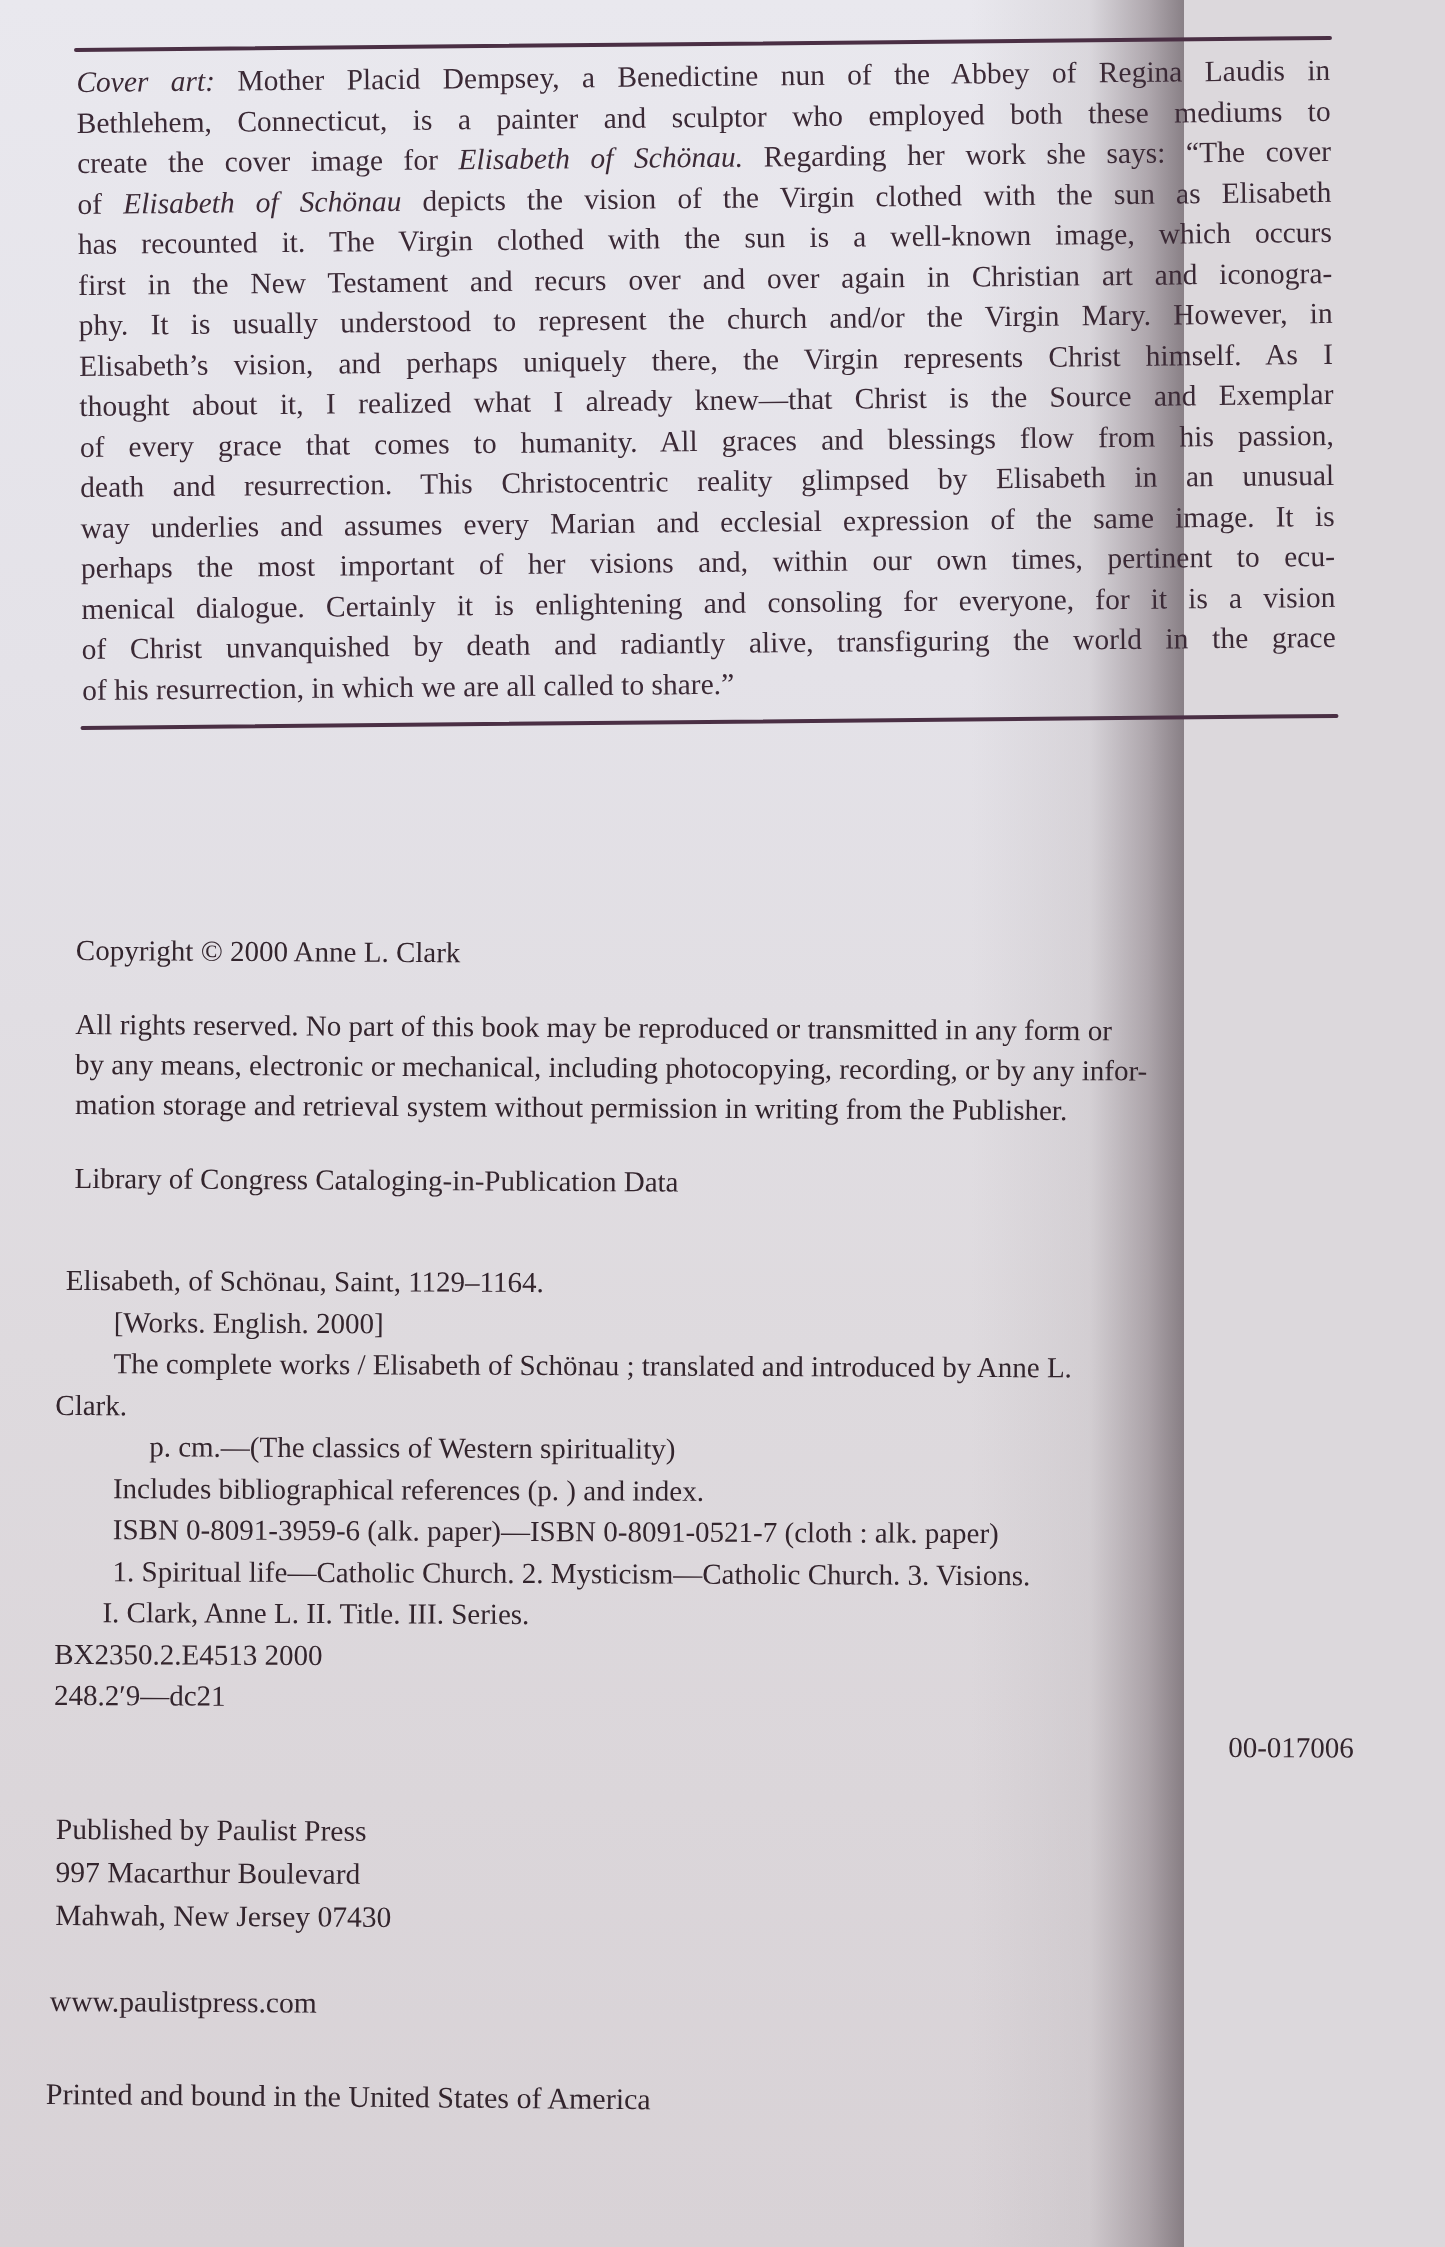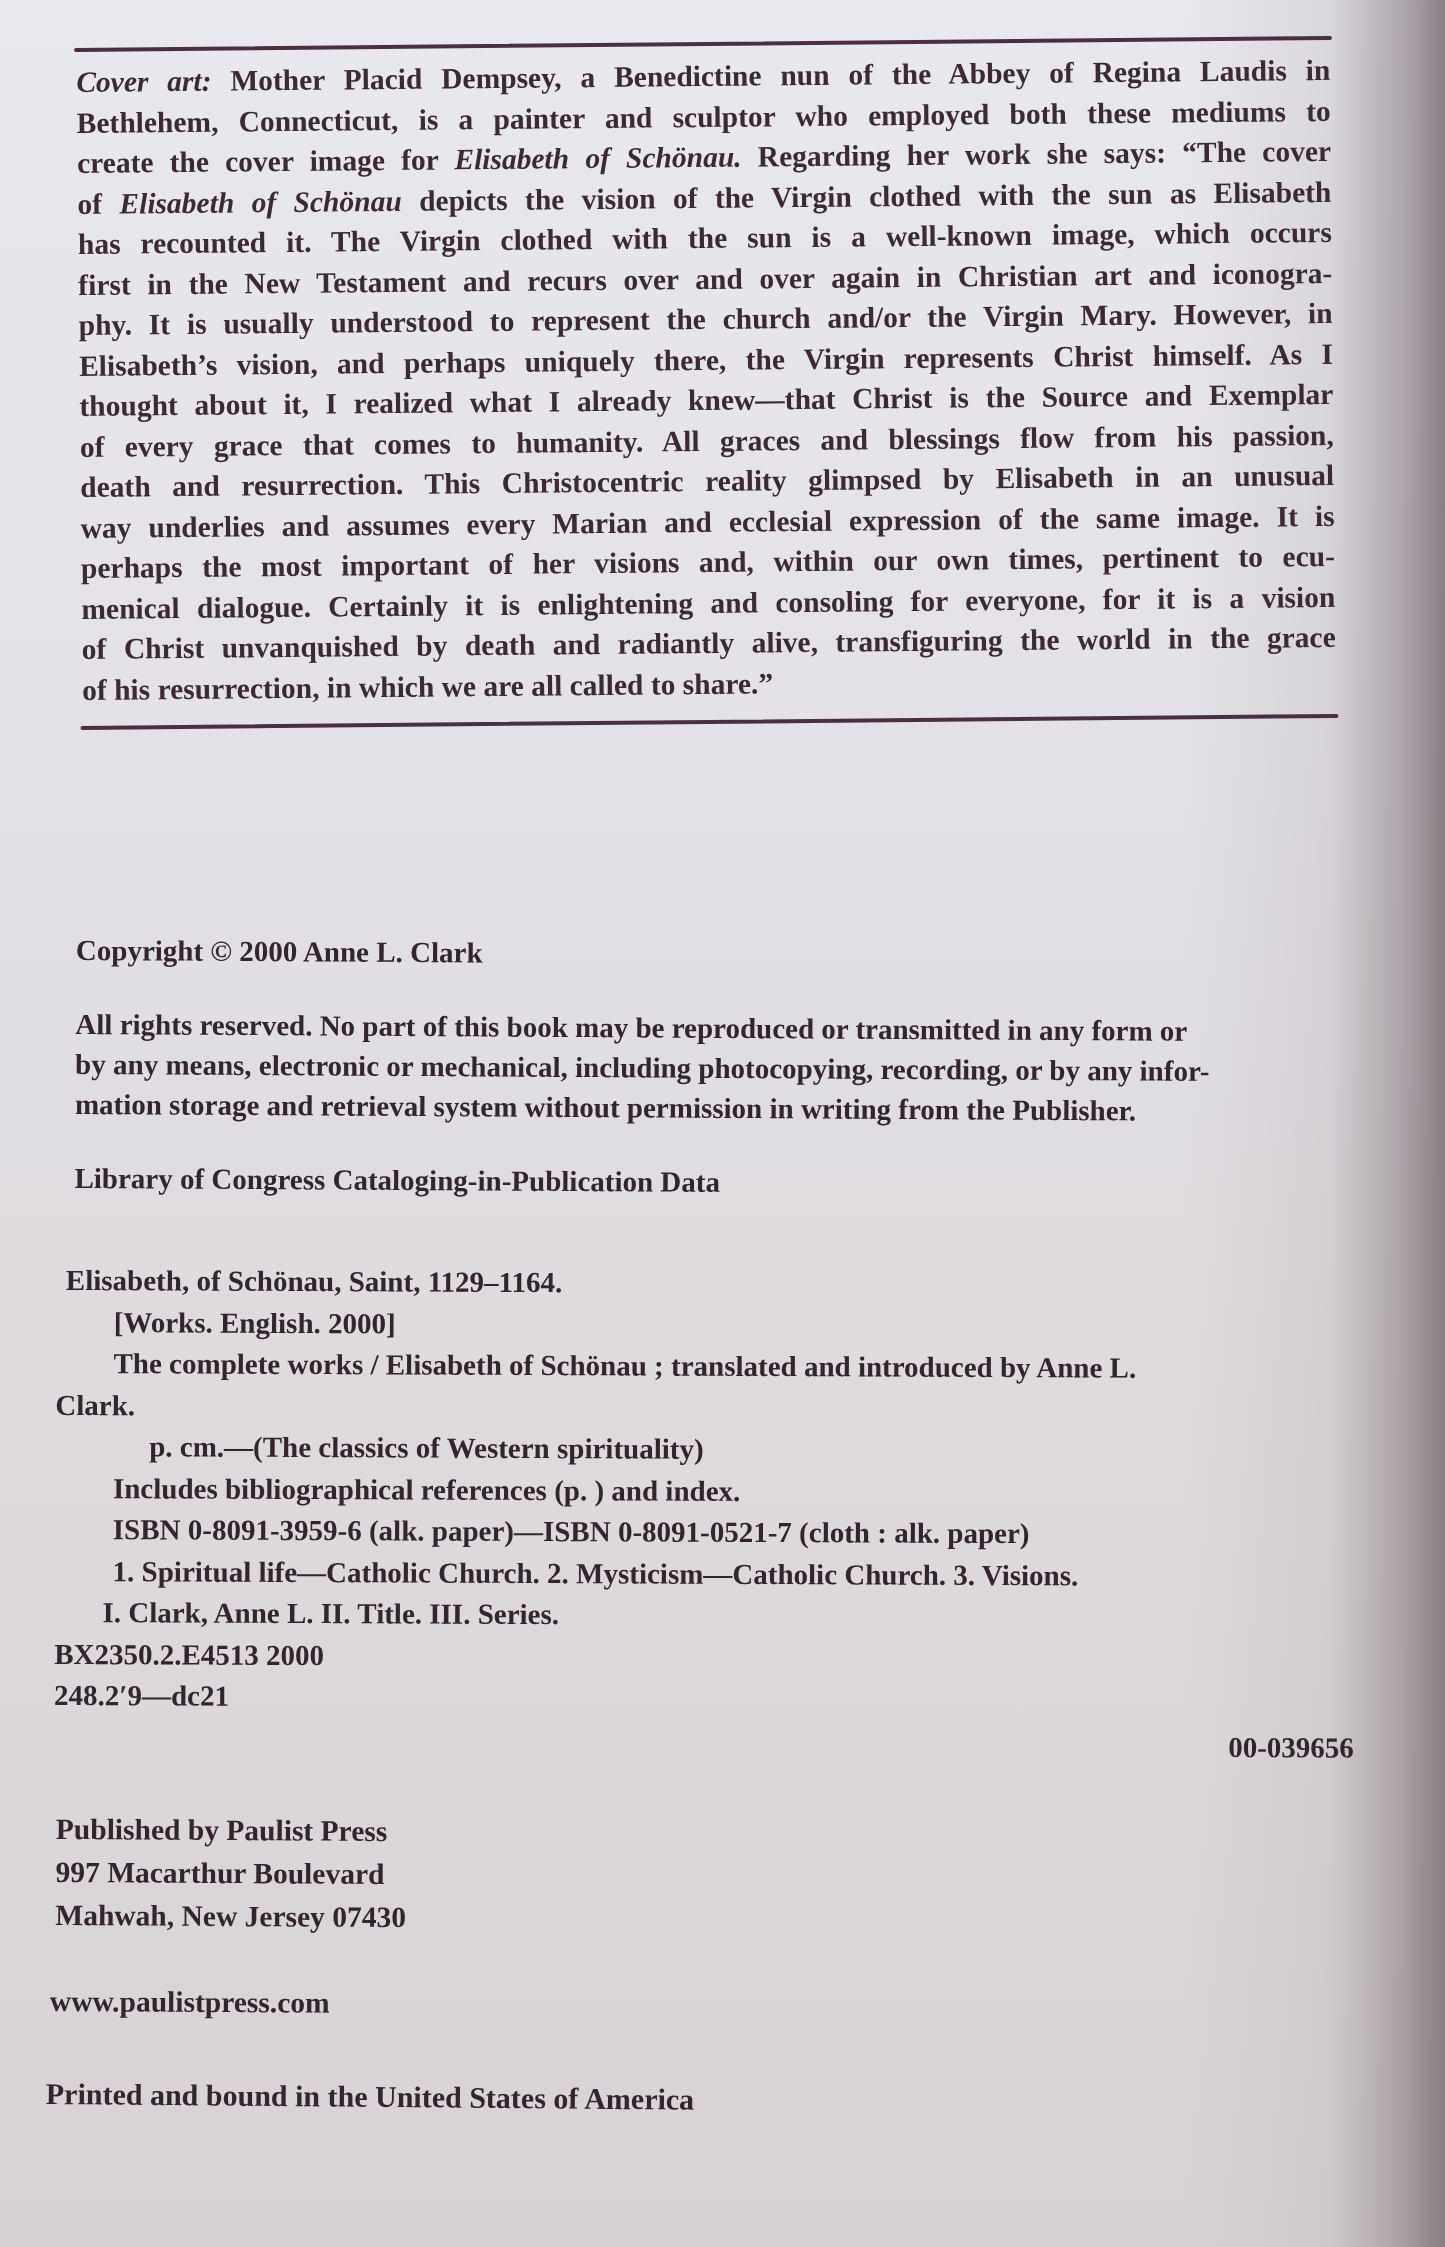--- a/index.html
+++ b/index.html
@@ -9,35 +9,34 @@
   body {
     width: 1445px;
     height: 2247px;
     overflow: hidden;
     background: #dcd8dc;
     font-family: "Liberation Serif", "DejaVu Serif", serif;
     color: #3a2a33;
   }
   .page {
     position: relative;
-    width: 1445px;
+    width: 1184px;
     height: 2247px;
     background:
       linear-gradient(to right,
         rgba(255,255,255,0) 0%,
         rgba(255,255,255,0) 82%,
         rgba(190,184,188,0.35) 92%,
         rgba(150,140,146,0.7) 97%,
         rgba(120,110,116,0.85) 100%),
       linear-gradient(to bottom,
         #e9e8ee 0%,
         #e4e2e8 30%,
         #dedade 60%,
         #d8d2d6 100%);
-    font-weight: bold;
   }
   
   .cover-box {
     position: absolute;
     left: 74px;
     top: 48px;
     width: 1258px;
     transform: rotate(-0.55deg);
     transform-origin: left top;
   }
@@ -201,21 +200,21 @@
     <span class="row ind1">[Works. English. 2000]</span>
     <span class="row ind1">The complete works  /  Elisabeth of Schönau  ;  translated and introduced by Anne L.</span>
     <span class="row ind0 outdent">Clark.</span>
     <span class="row ind2">p.    cm.—(The classics of Western spirituality)</span>
     <span class="row ind1">Includes bibliographical references (p.     ) and index.</span>
     <span class="row ind1">ISBN 0-8091-3959-6 (alk. paper)—ISBN 0-8091-0521-7 (cloth  :  alk. paper)</span>
     <span class="row ind1">1. Spiritual life—Catholic Church.   2. Mysticism—Catholic Church.   3. Visions.</span>
     <span class="row ind1 outdent">I. Clark, Anne L.  II. Title.  III. Series.</span>
     <span class="row ind0 outdent">BX2350.2.E4513  2000</span>
     <span class="row ind0 outdent">248.2′9—dc21</span>
-    <span class="lccn">00-039656</span>
+    <span class="lccn">00-017006</span>
   </section>
 
   <section class="publisher">
     <span class="row">Published by Paulist Press</span>
     <span class="row">997 Macarthur Boulevard</span>
     <span class="row">Mahwah, New Jersey 07430</span>
   </section>
 
   <div class="web">www.paulistpress.com</div>
 

